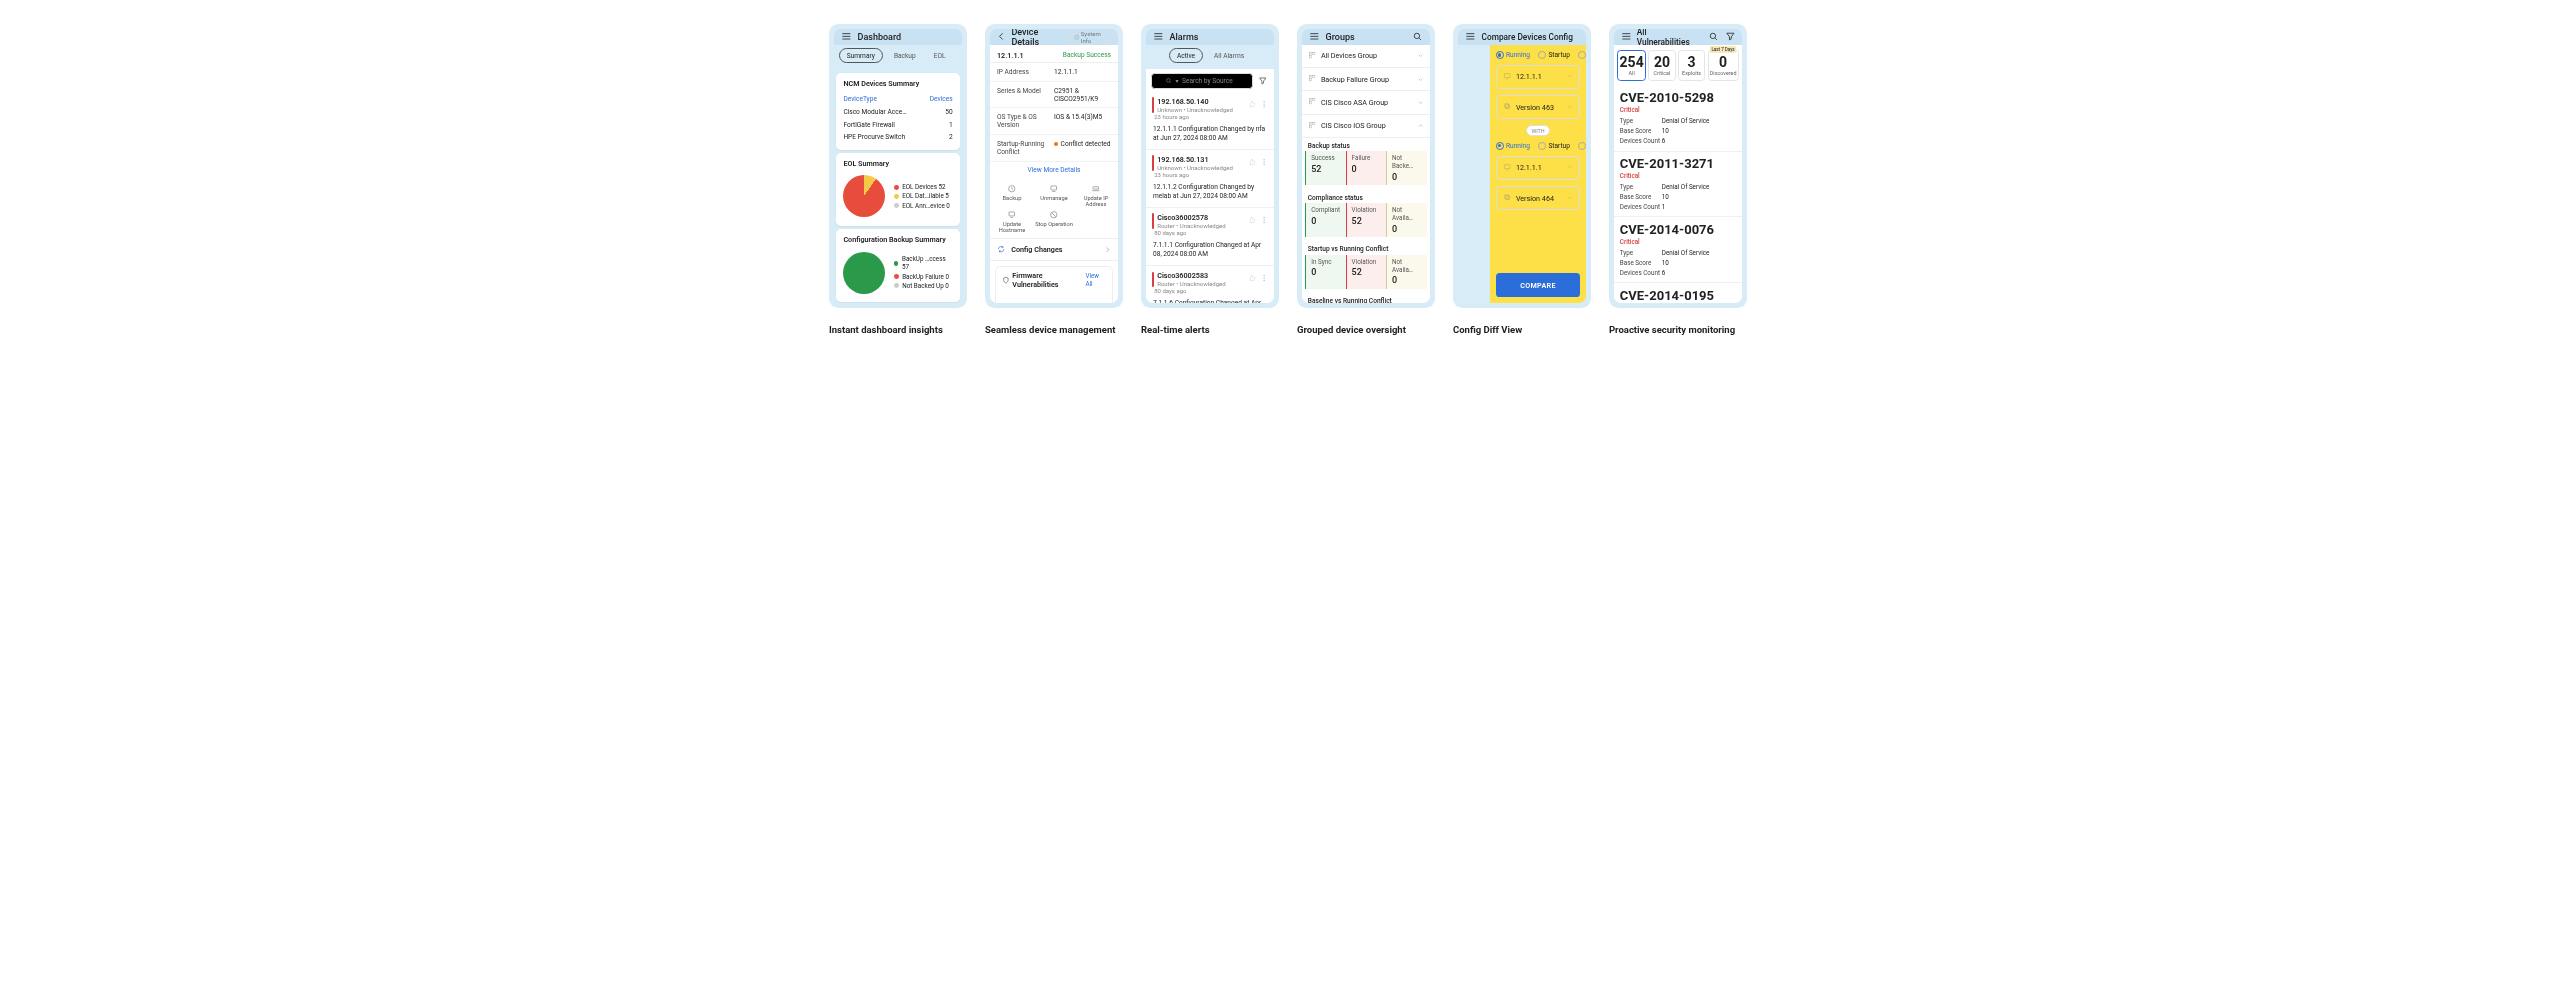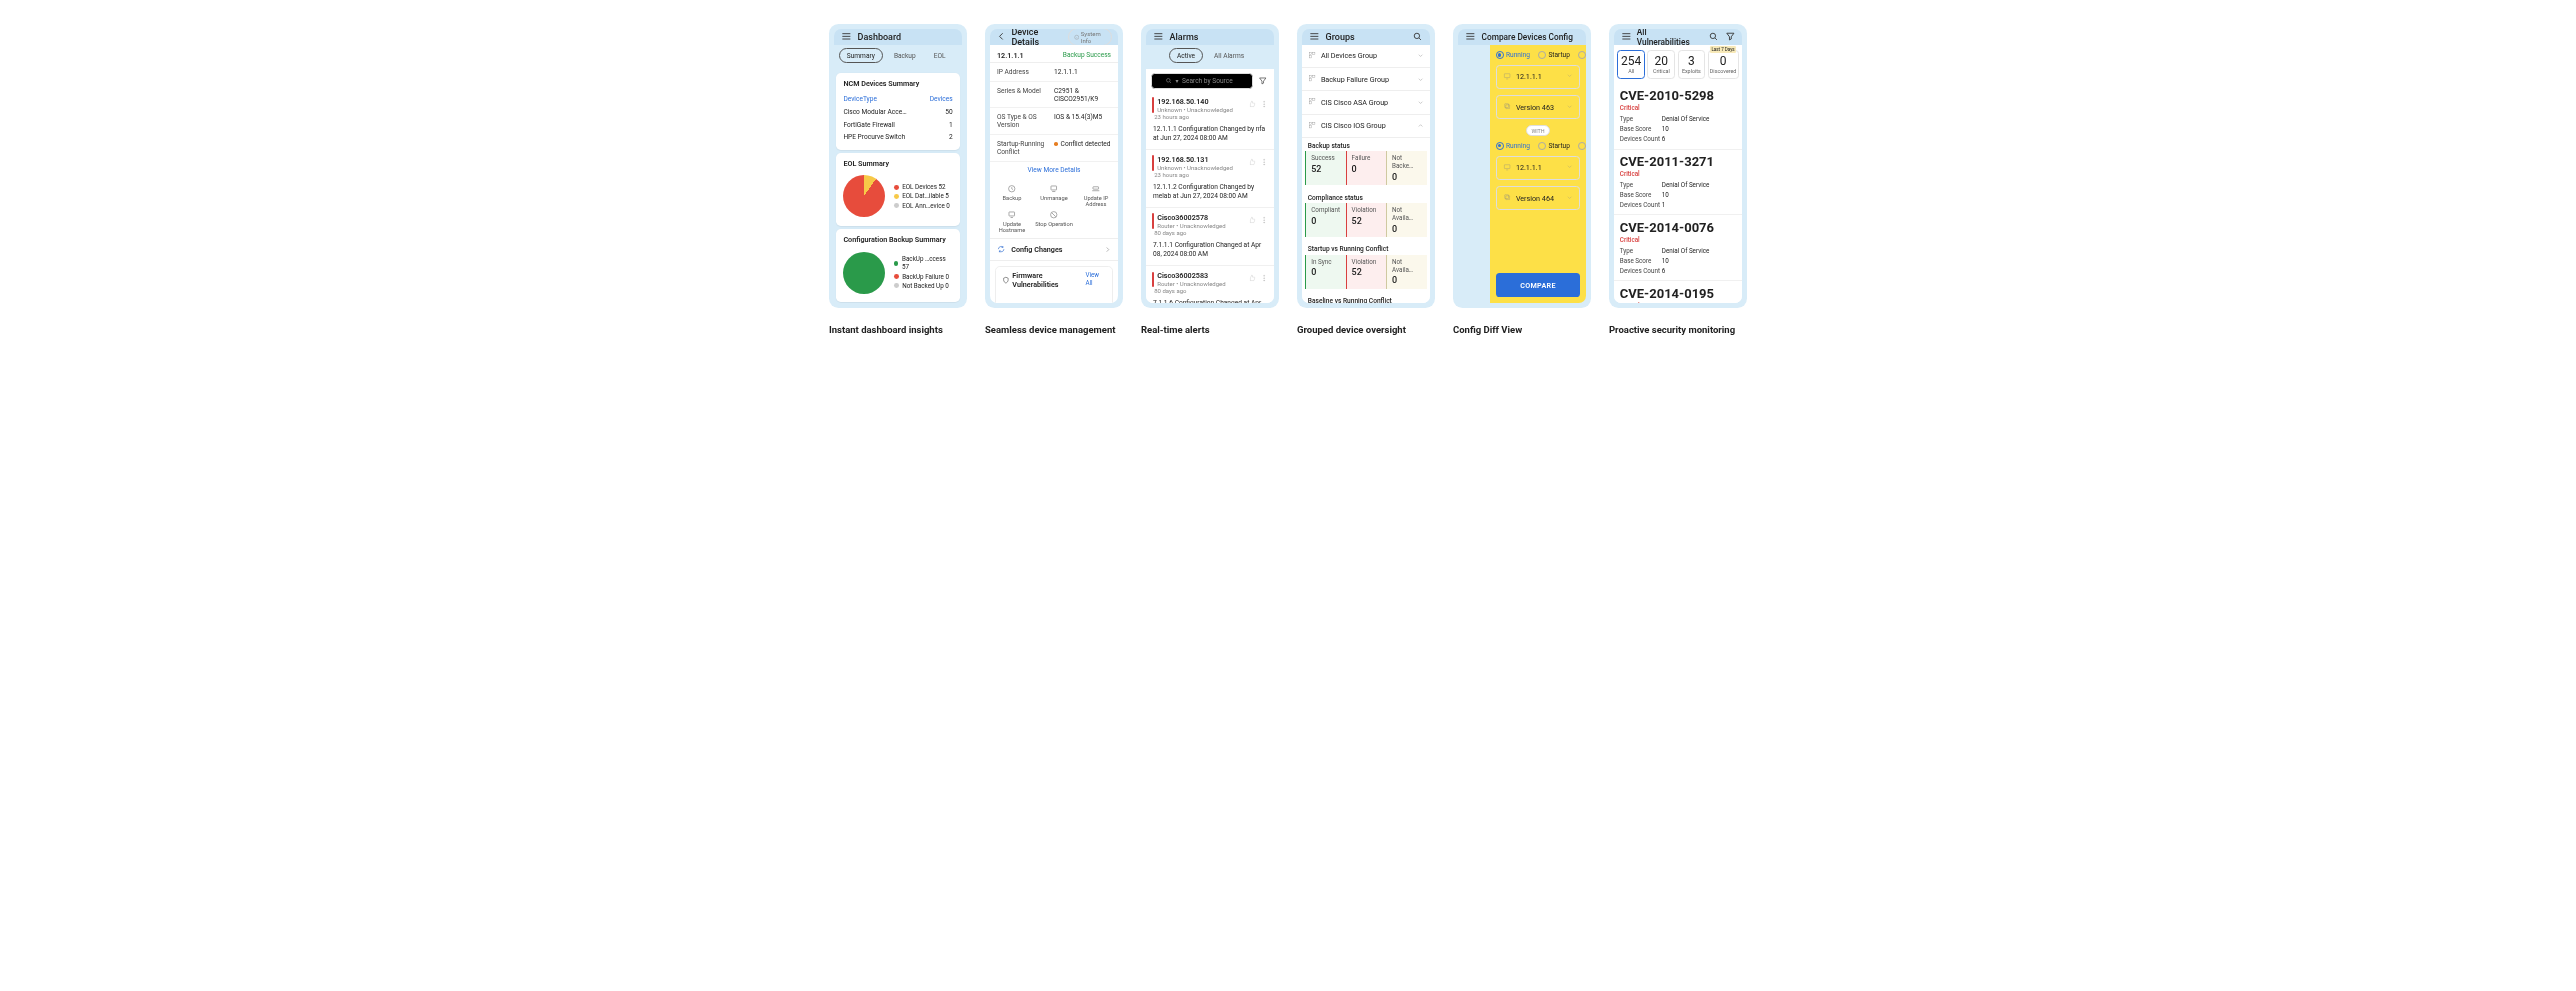--- a/index.html
+++ b/index.html
@@ -97,21 +97,21 @@
   .details-body { background:#fff; flex:1; overflow:hidden; font-size:6.6px; }
   .details-head { display:flex; justify-content:space-between; padding:6px 7.2px 2.4px; border-bottom:0.6px solid #eee; }
   .kv { display:flex; justify-content:space-between; padding:4.8px 7.2px; border-bottom:0.6px solid #f1f1f1; font-size:6.6px; }
   .kv .k { width: 48%; color:#444; }
   .kv .v { width: 50%; color:#222; text-align:left; }
   .action-grid { display:grid; grid-template-columns:repeat(3,1fr); gap:2.4px; padding:4.8px 2.4px; text-align:center; }
   .action-grid .cell { display:flex; flex-direction:column; align-items:center; gap:1.8px; font-size:5.7px; color:#555; }
   .action-grid svg { width:9.5px; height:9.5px; stroke:#888; fill:none; stroke-width:1.8; }
   .list-tile { display:flex; align-items:center; justify-content:space-between; padding:6px 7.2px; border-top:0.6px solid #eee; border-bottom:0.6px solid #eee; font-size:7.2px; background:#fff; }
   .sub-card { background:#fff; border:0.6px solid #eee; border-radius:4.8px; margin:4.8px; padding:4.8px 6px; }
-  .sub-card .hdr { display:flex; justify-content:space-between; align-items:flex-start; margin-bottom:20px; }
+  .sub-card .hdr { display:flex; justify-content:space-between; align-items:center; margin-bottom:20px; }
   
   .search-row { display:flex; gap:3.6px; padding:3.6px 4.8px; align-items:center; }
   .search-box { flex:1; display:flex; align-items:center; gap:3.6px; background:#000000; border:0.6px solid #ddd; border-radius:3.6px; padding:3px 13px; font-size:6.6px; color:#888; }
   .filter-icon { width:13px; height:13px; display:flex; align-items:center; justify-content:center; }
   .alarm-item { background:#fff; border-bottom:0.6px solid #f0f0f0; padding:4.8px 6px 6px 6px; }
   .alarm-head { display:flex; align-items:center; gap:3.6px; }
   .alarm-head .bar { width:1.8px; height:15.5px; background:#d8403f; border-radius:1.2px; }
   .alarm-head .main { flex:1; }
   .alarm-head .t1 { font-size:7.2px; font-weight:600; }
   .alarm-head .t2 { font-size:6px; color:#888; }
@@ -140,21 +140,21 @@
   .select-box { border:0.6px solid #ddd; border-radius:3.6px; padding:6px 6px; display:flex; align-items:center; gap:4.8px; font-size:7.2px; }
   .select-box .sbicon svg { width:8.3px; height:8.3px; stroke:#888; fill:none; }
   .select-box .val { flex:1; }
   .select-box .chev svg { width:7.2px; height:7.2px; stroke:#888; fill:none; }
   .with-badge { align-self:center; font-size:5.4px; padding:1.2px 4.8px; border-radius:596px; border:0.6px solid #ddd; color:#888; background:#fff; }
   .compare-btn { margin-top:auto; background:#2b6ed9; color:#fff; text-align:center; padding:7.2px; border-radius:3.6px; font-size:7.2px; font-weight:600; letter-spacing:0.3px; }
   
   .vuln-stats { display:flex; gap:2.4px; padding:4.8px 3.6px; background:#fff; }
   .vuln-stat { flex:1; border:0.6px solid #e5e5e5; border-radius:3.6px; padding:3.6px 1.2px; text-align:center; position:relative; }
   .vuln-stat.active { border-color:#2b6ed9; }
-  .vuln-stat .n { font-size:12px; font-weight:400; }
+  .vuln-stat .n { font-size:14px; font-weight:700; }
   .vuln-stat .l { font-size:5.4px; color:#666; }
   .vuln-stat .tag { position:absolute; top:-4.2px; right:1.2px; background:#f7e9b8; font-size:4.5px; padding:0.6px 1.8px; border-radius:1.2px; }
   .vuln-item { background:#fff; border-bottom:0.6px solid #f0f0f0; padding:4.8px 6px; }
   .vuln-item .id { font-size:13px; font-weight:700; }
   .vuln-item .sev { font-size:6.3px; color:#d8403f; font-weight:500; margin-top:0.6px; margin-bottom:2.4px; }
   .vuln-item .kv2 { display:flex; font-size:6.3px; padding:0.9px 0; }
   .vuln-item .kv2 .k2 { width:42px; color:#444; }
   
   .sys-info-chip { display:flex; align-items:center; gap:1.8px; font-size:6px; color:#777; border:0.6px solid #ddd; border-radius:596px; padding:1.2px 4.2px; }
 </style>

